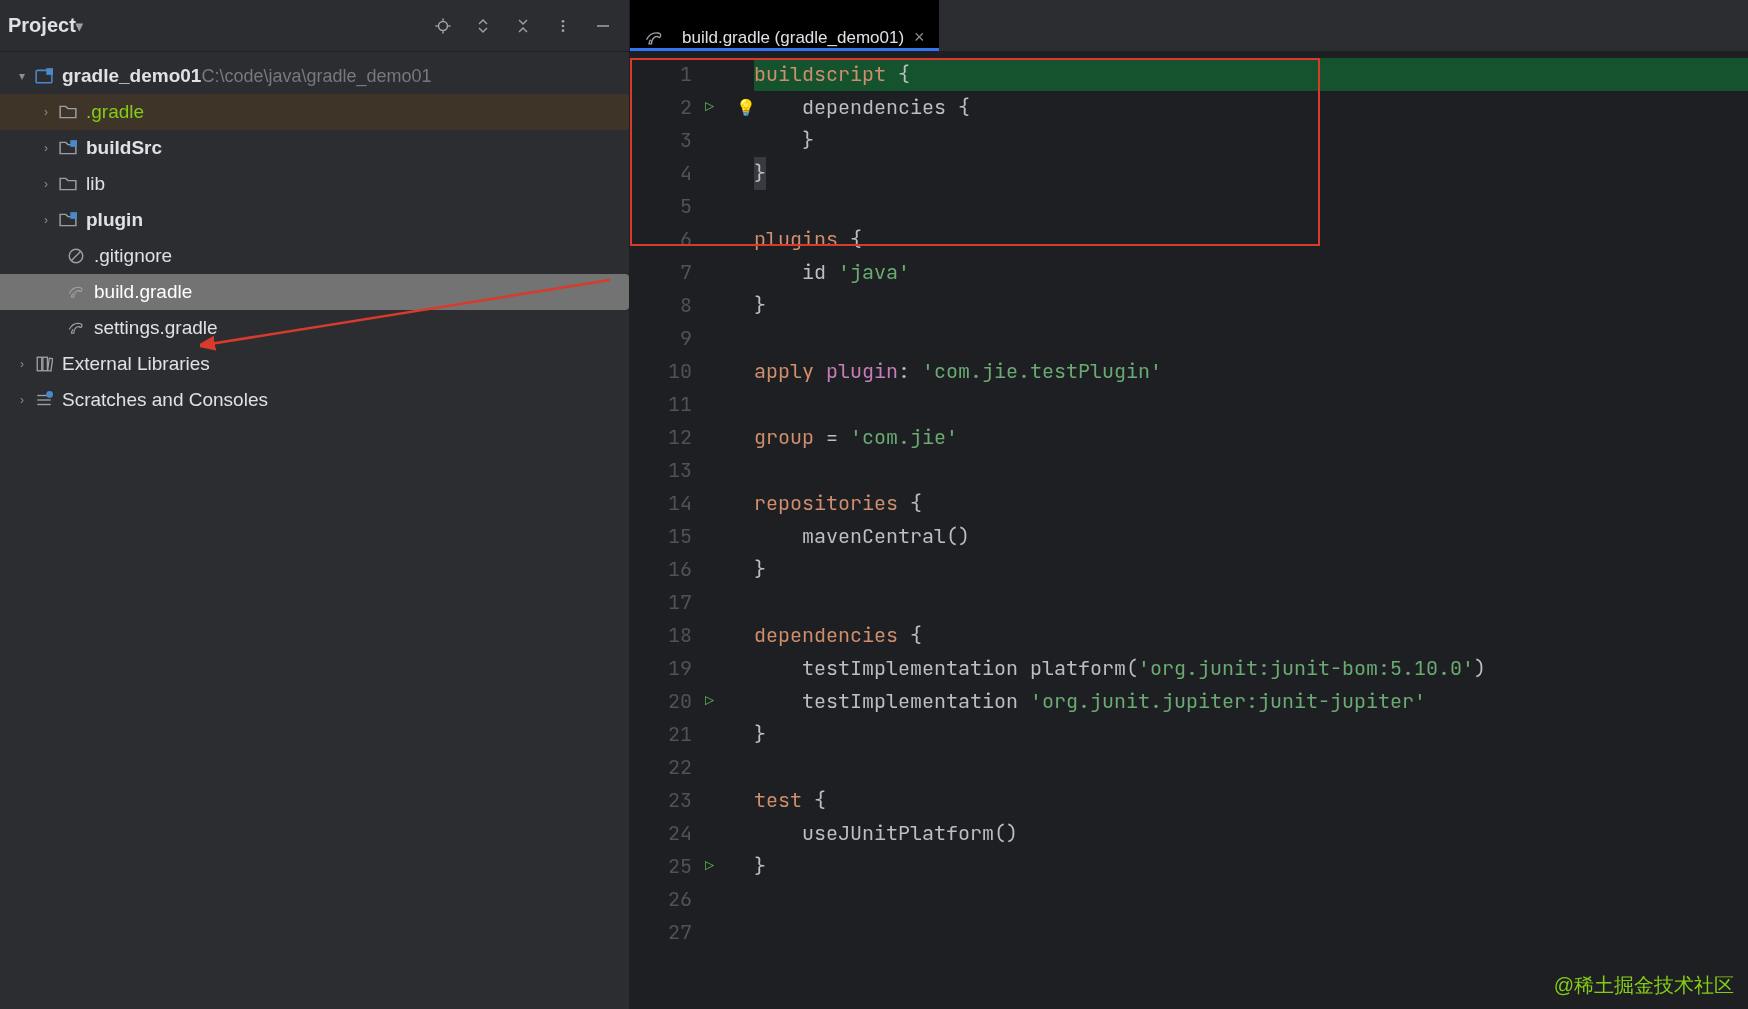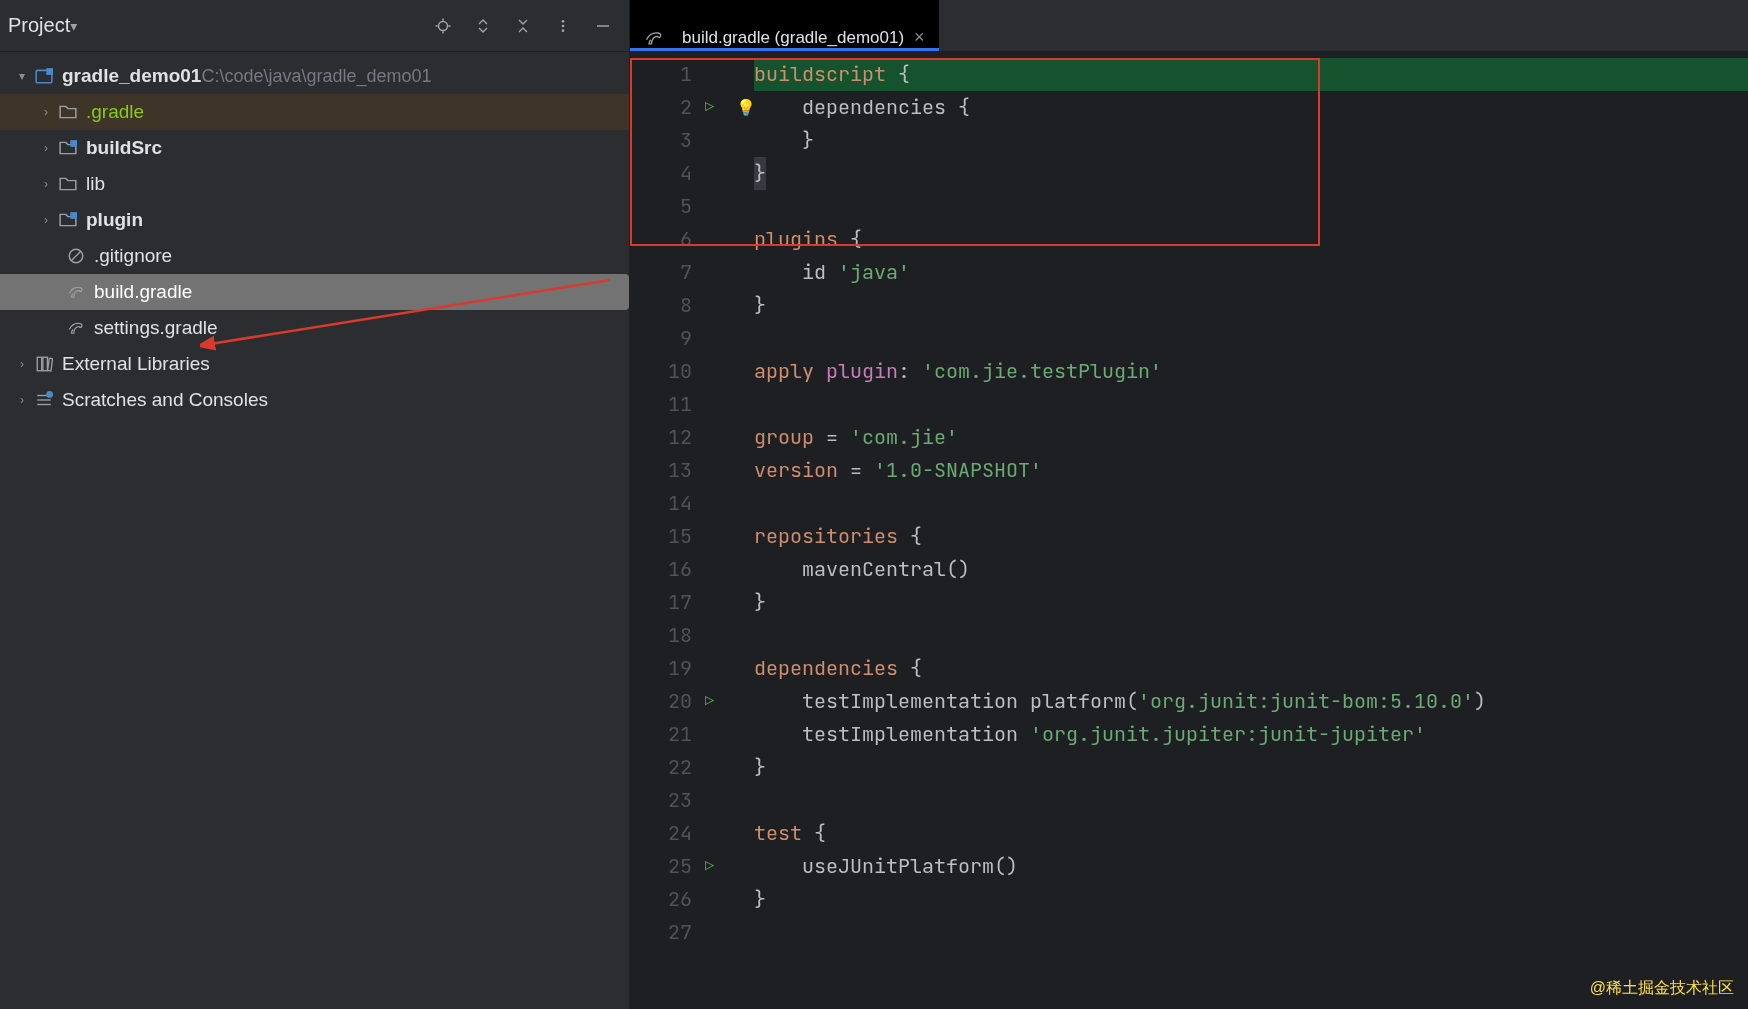--- a/index.html
+++ b/index.html
@@ -22,21 +22,21 @@
     position: relative;
   }
   .sidebar-header {
     height: 52px;
     display: flex;
     align-items: center;
     padding: 0 8px;
     border-bottom: 1px solid #1e1f22;
   }
   .project-title {
-    font-weight: 400;
+    font-weight: 700;
     color: #dfe1e5;
     font-size: 20px;
     display: flex;
     align-items: center;
   }
   .project-title .chev { font-size: 14px; color: #9aa0a6; }
   .sidebar-tool-icons {
     margin-left: auto;
     display: flex;
     align-items: center;
@@ -159,22 +159,22 @@
     pointer-events: none;
   }
   .arrow-svg {
     position: absolute;
     pointer-events: none;
   }
   .watermark {
     position: absolute;
     right: 14px;
     bottom: 10px;
-    color: #fde047;
-    font-size: 16px;
+    color: #84cc16;
+    font-size: 20px;
     font-family: sans-serif;
   }
   .caret-hl {
     background: #373a40;
     display: inline-block;
   }
 </style>
 </head>
 <body>
 
@@ -446,21 +446,20 @@
         <div class="code-line"><span class="tok-br">&nbsp;&nbsp;&nbsp;&nbsp;}</span></div>
         <div class="code-line"><span class="caret-hl"><span class="tok-br">}</span></span></div>
         <div class="code-line"></div>
         <div class="code-line"><span class="tok-kw">plugins&nbsp;</span><span class="tok-br">{</span></div>
         <div class="code-line"><span class="tok-fn">&nbsp;&nbsp;&nbsp;&nbsp;id&nbsp;</span><span class="tok-str">'java'</span></div>
         <div class="code-line"><span class="tok-br">}</span></div>
         <div class="code-line"></div>
         <div class="code-line"><span class="tok-kw">apply&nbsp;</span><span class="tok-id">plugin</span><span class="tok-fn">:&nbsp;</span><span class="tok-str">'com.jie.testPlugin'</span></div>
         <div class="code-line"></div>
         <div class="code-line"><span class="tok-kw">group&nbsp;</span><span class="tok-fn">=&nbsp;</span><span class="tok-str">'com.jie'</span></div>
-        <div class="code-line"><span class="tok-kw">version&nbsp;</span><span class="tok-fn">=&nbsp;</span><span class="tok-str">'1.0-SNAPSHOT'</span></div>
         <div class="code-line"></div>
         <div class="code-line"><span class="tok-kw">repositories&nbsp;</span><span class="tok-br">{</span></div>
         <div class="code-line"><span class="tok-fn">&nbsp;&nbsp;&nbsp;&nbsp;mavenCentral()</span></div>
         <div class="code-line"><span class="tok-br">}</span></div>
         <div class="code-line"></div>
         <div class="code-line"><span class="tok-kw">dependencies&nbsp;</span><span class="tok-br">{</span></div>
         <div class="code-line"><span class="tok-fn">&nbsp;&nbsp;&nbsp;&nbsp;testImplementation&nbsp;platform(</span><span class="tok-str">'org.junit:junit-bom:5.10.0'</span><span class="tok-fn">)</span></div>
         <div class="code-line"><span class="tok-fn">&nbsp;&nbsp;&nbsp;&nbsp;testImplementation&nbsp;</span><span class="tok-str">'org.junit.jupiter:junit-jupiter'</span></div>
         <div class="code-line"><span class="tok-br">}</span></div>
         <div class="code-line"></div>

